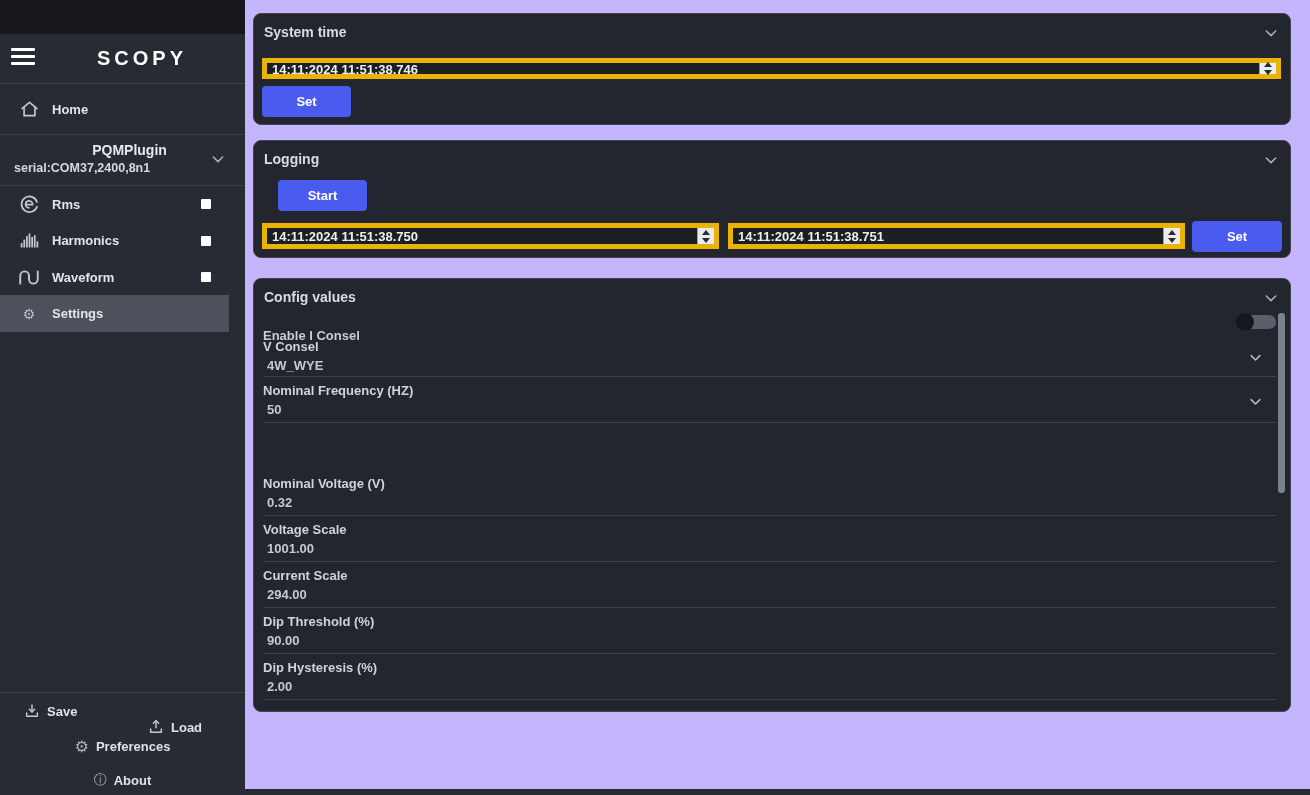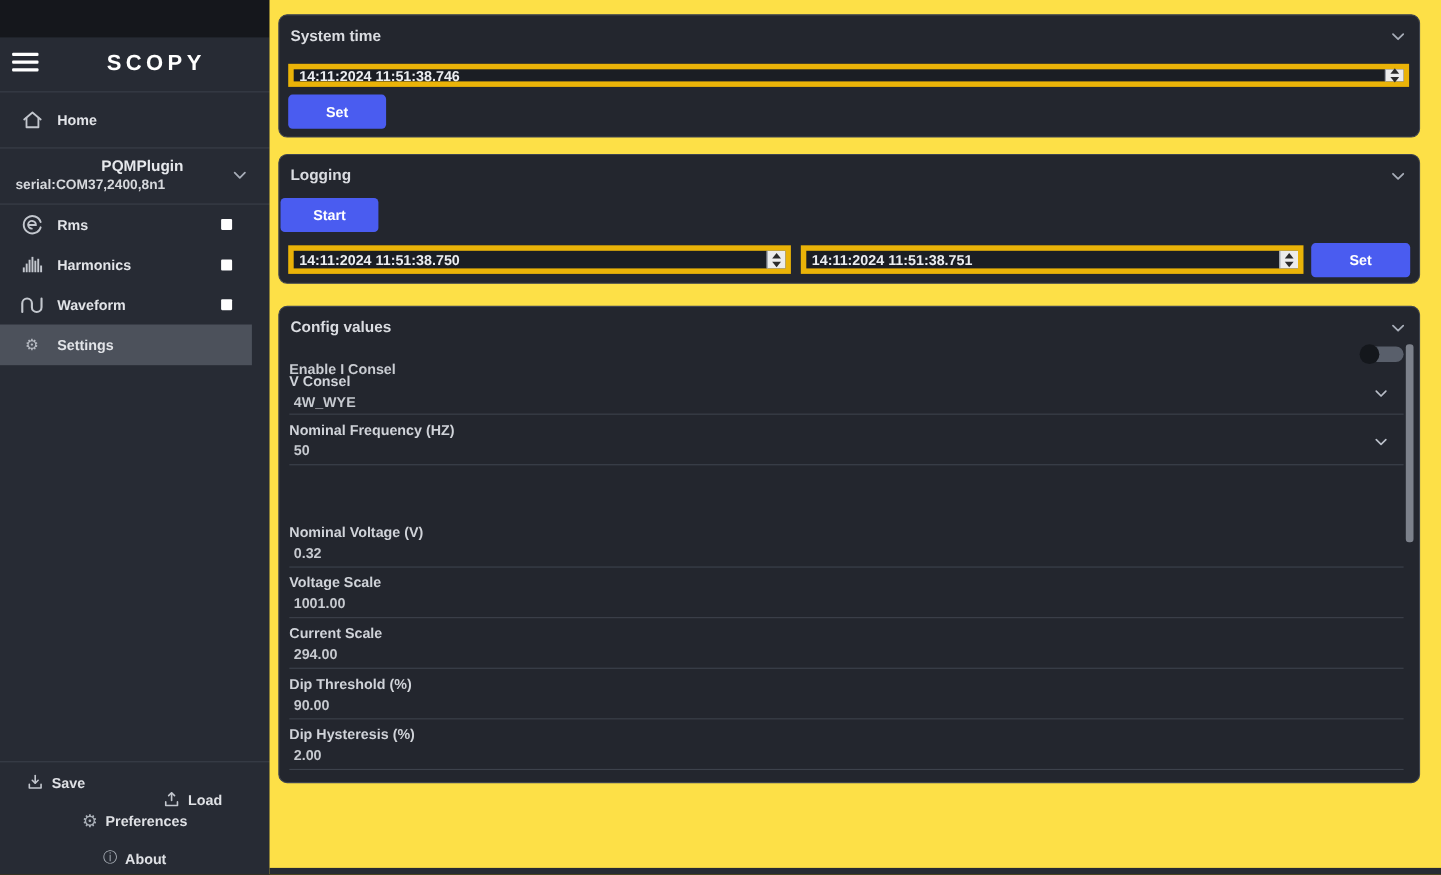--- a/index.html
+++ b/index.html
@@ -25,21 +25,21 @@
   .tool-check { position:absolute; left:201px; top:50%; margin-top:-5px; width:10px; height:10px; background:#ffffff; border-radius:1px; cursor:pointer; }
   .selected-bg { background:#4c515b; width:229px !important; }
   .gear-glyph { font-family:"DejaVu Sans", sans-serif; font-size:14px; color:#aab0b8; }
   .footer-item { position:absolute; display:flex; align-items:center; gap:7px; color:#dfe1e5; font-size:13px; cursor:pointer; }
   .footer-center { left:0; width:245px; justify-content:center; }
   .info-glyph { font-family:"DejaVu Sans", sans-serif; font-size:13px; color:#aab0b8; font-weight:normal; }
   .brand { position:absolute; left:0; top:764px; width:245px; display:flex; justify-content:center; gap:6px; align-items:flex-start; }
   .brand-box { width:26px; height:26px; background:#ffffff; display:flex; align-items:center; justify-content:center; }
   .brand-text { font-size:11.5px; letter-spacing:0.5px; line-height:12px; color:#f2f3f5; }
   
-  .main { position:absolute; left:245px; top:0; width:1065px; height:795px; background:#fde047; }
+  .main { position:absolute; left:245px; top:0; width:1065px; height:795px; background:#c4b5fd; }
   .bottom-strip { position:absolute; left:0; top:789px; width:1065px; height:6px; background:#262a33; }
   .panel { position:absolute; left:8px; width:1038px; background:#23262e; border:1px solid #40454f; border-radius:8px; }
   .panel-title { position:absolute; left:10px; top:10px; font-size:14px; color:#dadce1; }
   .panel-chevron { position:absolute; right:11px; top:11px; cursor:pointer; }
   .btn { position:absolute; background:#4a5cf0; color:#ffffff; border:none; border-radius:4px; font-size:13px; font-weight:bold; font-family:"Liberation Sans",sans-serif; cursor:pointer; }
   .dt { position:absolute; background:#1b1e24; border:5px solid #eab308; cursor:text; }
   .dt-text { position:absolute; left:5px; top:50%; transform:translateY(-50%); font-size:13px; color:#eceef1; white-space:nowrap; }
   .spinner { position:absolute; right:0; top:0; bottom:0; width:17px; background:#ececec; border-left:1px solid #9aa0a8; display:flex; flex-direction:column; align-items:center; justify-content:center; gap:3px; cursor:pointer; }
   .spin-up { width:0; height:0; border-left:4px solid transparent; border-right:4px solid transparent; border-bottom:5px solid #2b2b2b; }
   .spin-down { width:0; height:0; border-left:4px solid transparent; border-right:4px solid transparent; border-top:5px solid #2b2b2b; }
@@ -202,21 +202,21 @@
       <button class="btn" style="left:8px;top:72px;width:89px;height:31px">Set</button>
     </section>
 
     <section class="panel" style="top:140px;height:118px">
       <div class="panel-title">Logging</div>
       <span class="panel-chevron">
         <svg width="16" height="16" viewBox="0 0 24 24" fill="none" stroke="#a7adb8" stroke-width="2.4" stroke-linecap="round" stroke-linejoin="round">
             <polyline points="5 9 12 16 19 9"></polyline>
           </svg>
       </span>
-      <button class="btn" style="left:1px;top:39px;width:89px;height:31px">Start</button>
+      <button class="btn" style="left:24px;top:39px;width:89px;height:31px">Start</button>
       <div class="dt" style="left:8px;top:82px;width:457px;height:26px">
         <span class="dt-text">14:11:2024 11:51:38.750</span>
         <span class="spinner">
           <span class="spin-up"></span>
           <span class="spin-down"></span>
         </span>
       </div>
       <div class="dt" style="left:474px;top:82px;width:457px;height:26px">
         <span class="dt-text">14:11:2024 11:51:38.751</span>
         <span class="spinner">

